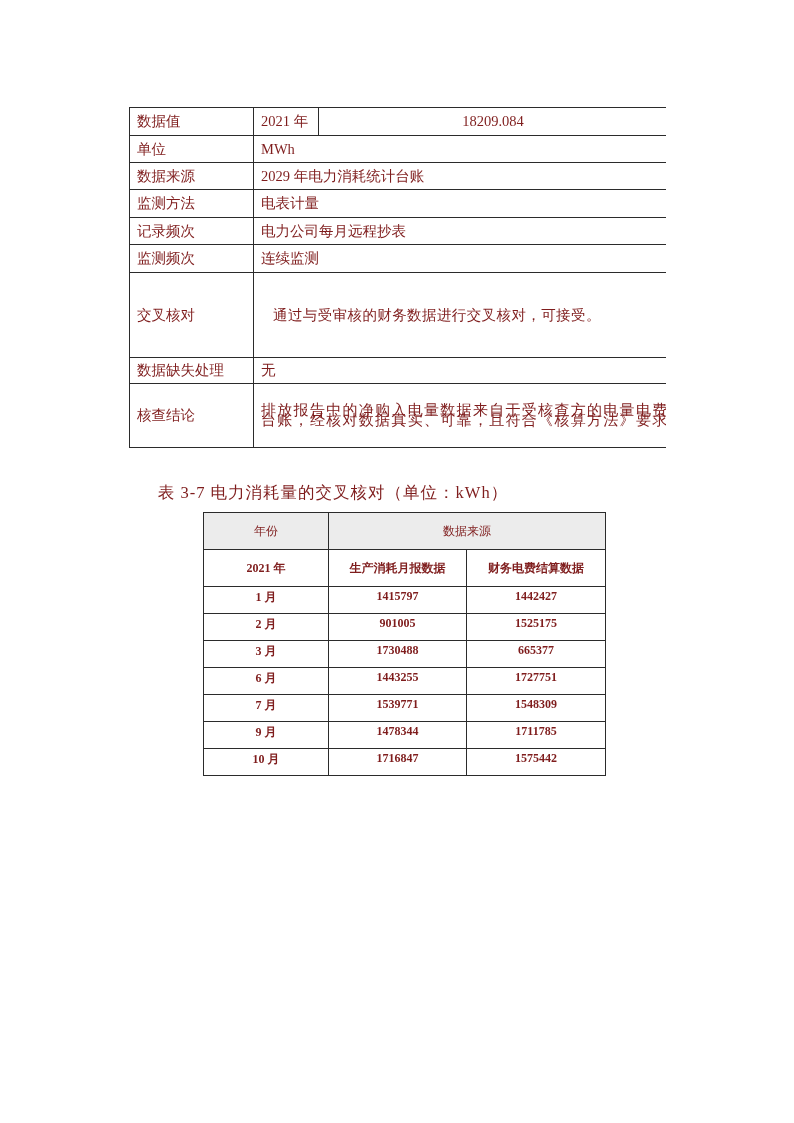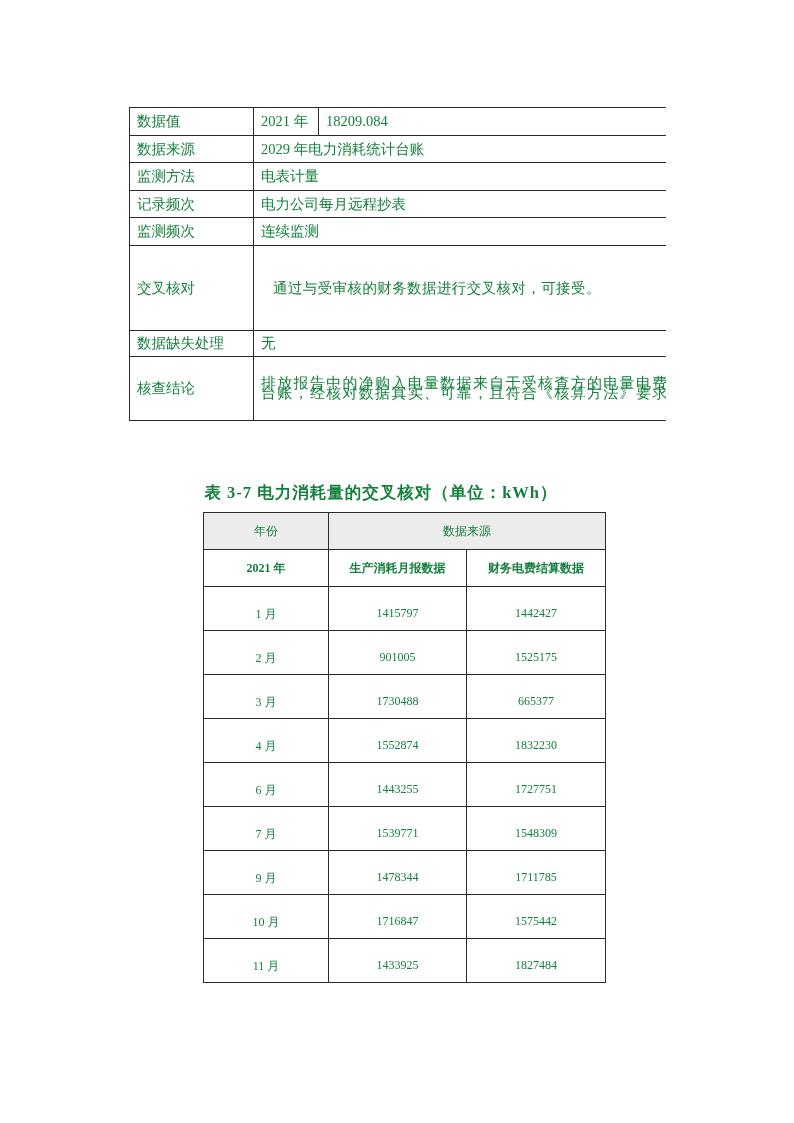--- a/index.html
+++ b/index.html
@@ -1,21 +1,21 @@
 <!DOCTYPE html>
 <html><head>
 <meta charset="utf-8">
 <style>
   html, body { margin: 0; padding: 0; background: #ffffff; }
   .page {
     position: relative;
     width: 666px;
     height: 1123px;
     background: #ffffff;
-    color: #15803d;
+    color: #7f1d1d;
     font-family: "Liberation Serif", "DejaVu Serif", serif;
     overflow: hidden;
   }
 
   
   .t1 {
     position: absolute;
     left: 129px;
     top: 107px;
     width: 538px;
@@ -23,21 +23,21 @@
     table-layout: fixed;
     font-size: 14.5px;
     line-height: 1.25;
   }
   .t1 td {
     border: 1px solid #2b2b2b;
     padding: 2px 7px;
     vertical-align: middle;
     overflow: hidden;
   }
-  .t1 td.num { }
+  .t1 td.num { text-align: center; }
   .t1 td.indent { text-indent: 12px; letter-spacing: 0.4px; }
 
   .overlap {
     position: relative;
     height: 26px;
     font-size: 15px;
     letter-spacing: 1.3px;
     text-decoration: underline;
   }
   .overlap .l1, .overlap .l2 {
@@ -49,23 +49,22 @@
   .overlap .l2 { top: 8px; }
 
   
   .caption {
     position: absolute;
     top: 482px;
     left: 0;
     width: 100%;
     text-align: center;
     font-size: 16.5px;
-    font-weight: bold;
+    font-weight: normal;
     letter-spacing: 1px;
-    padding-left: 48px;
   }
 
   
   .t2 {
     position: absolute;
     left: 203px;
     top: 512px;
     width: 402px;
     border-collapse: collapse;
     table-layout: fixed;
@@ -85,42 +84,46 @@
     font-weight: normal;
   }
   .t2 tr.sub td {
     height: 36px;
     vertical-align: middle;
     font-weight: bold;
   }
   .t2 tr.data td {
     height: 24px;
     vertical-align: top;
-    padding-top: 19px;
-    font-weight: normal;
+    padding-top: 2px;
+    font-weight: bold;
   }
 </style>
 </head>
 <body>
 
 <div class="page">
 
   <table class="t1">
     <colgroup>
       <col style="width:124px">
         <col style="width:65px">
         <col style="width:349px">
     </colgroup>
     <tbody>
         <tr style="height:28px">
       <td>数据值</td>
       <td>2021 年</td>
       <td class="num">18209.084</td>
     </tr>
     <tr style="height:27px">
+      <td>单位</td>
+      <td colspan="2">MWh</td>
+    </tr>
+    <tr style="height:27px">
       <td>数据来源</td>
       <td colspan="2">2029 年电力消耗统计台账</td>
     </tr>
     <tr style="height:28px">
       <td>监测方法</td>
       <td colspan="2">电表计量</td>
     </tr>
     <tr style="height:27px">
       <td>记录频次</td>
       <td colspan="2">电力公司每月远程抄表</td>
@@ -176,45 +179,35 @@
       <td>2 月</td>
       <td>901005</td>
       <td>1525175</td>
     </tr>
     <tr class="data">
       <td>3 月</td>
       <td>1730488</td>
       <td>665377</td>
     </tr>
     <tr class="data">
-      <td>4 月</td>
-      <td>1552874</td>
-      <td>1832230</td>
-    </tr>
-    <tr class="data">
       <td>6 月</td>
       <td>1443255</td>
       <td>1727751</td>
     </tr>
     <tr class="data">
       <td>7 月</td>
       <td>1539771</td>
       <td>1548309</td>
     </tr>
     <tr class="data">
       <td>9 月</td>
       <td>1478344</td>
       <td>1711785</td>
     </tr>
     <tr class="data">
       <td>10 月</td>
       <td>1716847</td>
       <td>1575442</td>
     </tr>
-    <tr class="data">
-      <td>11 月</td>
-      <td>1433925</td>
-      <td>1827484</td>
-    </tr>
   </tbody>
     </table>
 
 </div>
 
 </body></html>

